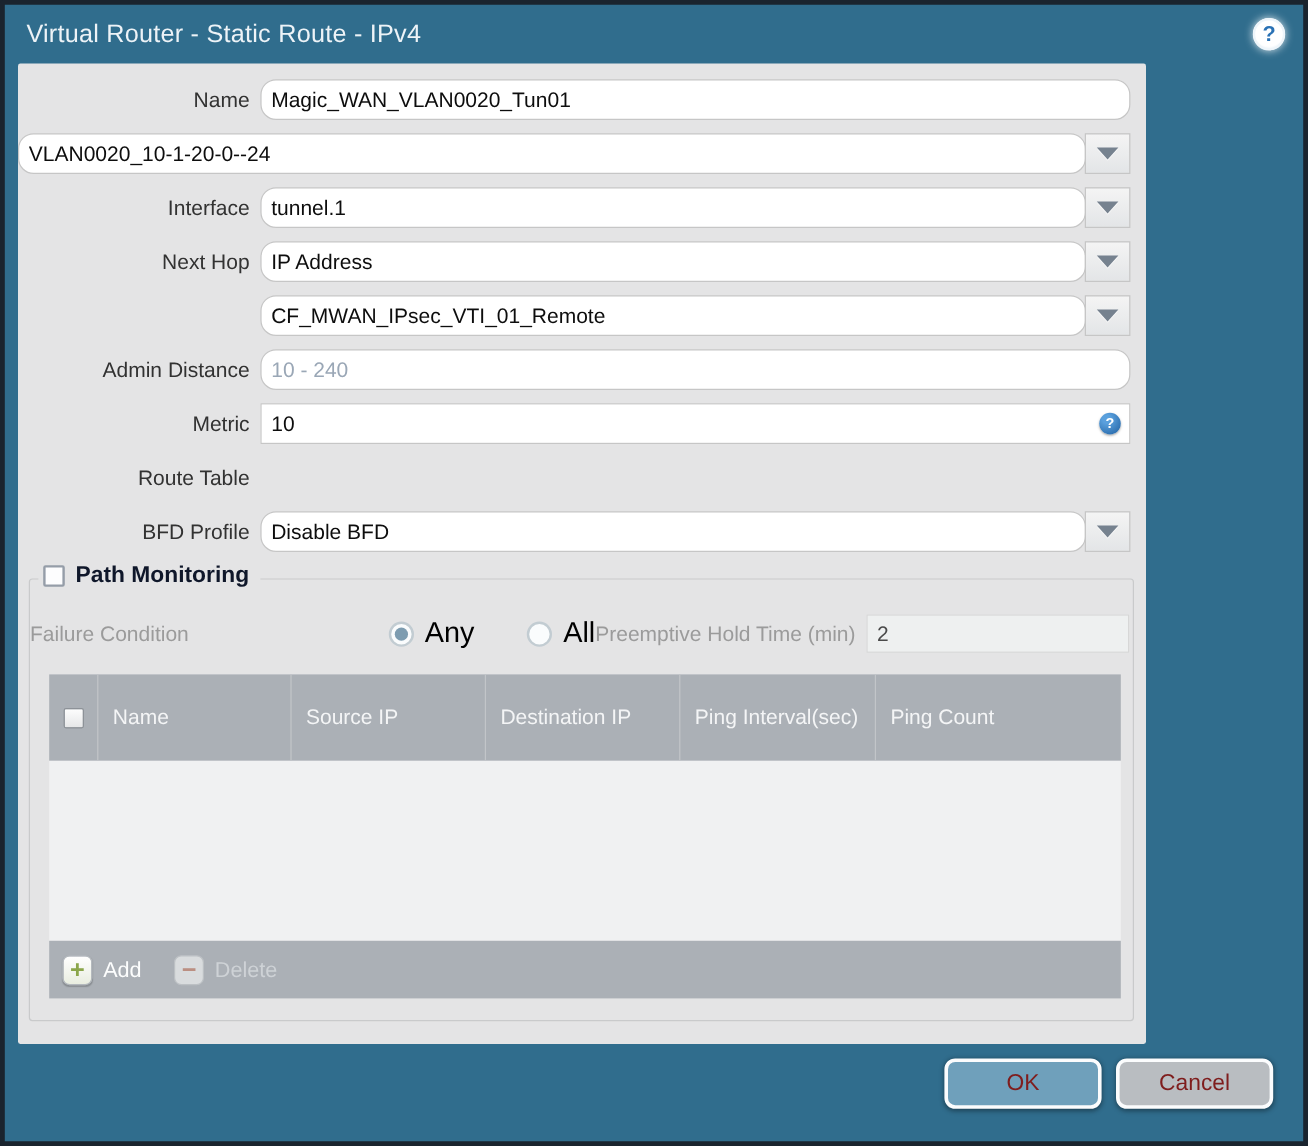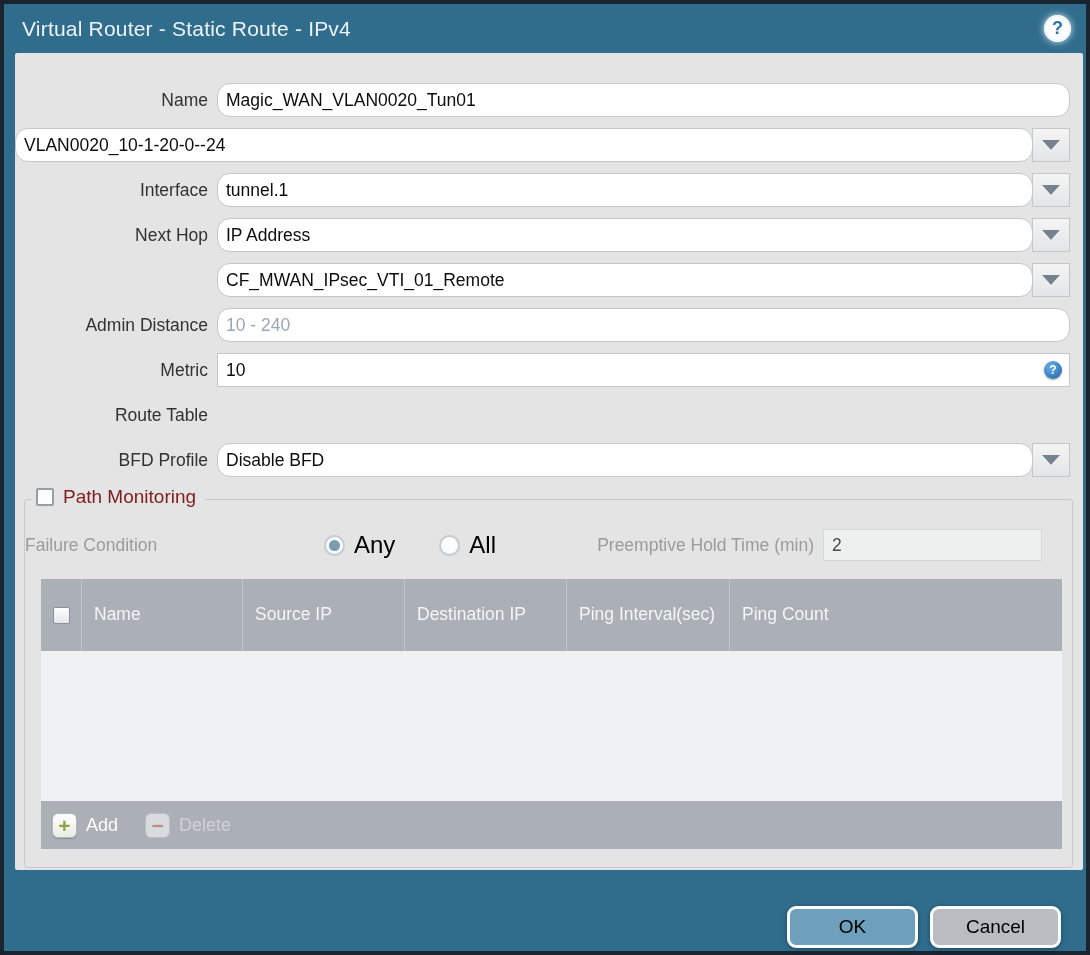--- a/index.html
+++ b/index.html
@@ -9,22 +9,22 @@
             border:4px solid #1a242e; border-radius:3px; }
   
   .titlebar { height:49px; display:flex; align-items:center; position:relative; }
   .title { color:#edf3f7; font-size:21px; padding-left:18px; letter-spacing:.2px; }
   .help-btn { position:absolute; top:11px; right:15px; width:27px; height:27px; border-radius:50%;
               background:radial-gradient(circle at 50% 42%, #ffffff 58%, #c9dcea);
               box-shadow:0 0 7px rgba(255,255,255,.85), inset 0 0 0 2px #eef5fa;
               color:#2a72b5; font-weight:bold; font-size:18px;
               display:flex; align-items:center; justify-content:center; cursor:pointer; }
   
-  .panel { position:absolute; left:11px; top:49px; width:1068px; height:817px;
-           background:#e4e4e5; border-radius:2px; padding-top:30px; }
+  .panel { position:absolute; left:11px; top:49px; width:940px; height:817px;
+           background:#e4e4e5; border-radius:2px; padding-top:13px; }
   
   .row { display:flex; align-items:center; margin:0 13px 11px 0; height:34px; }
   .flabel { width:202px; flex:none; text-align:right; padding-right:9px;
             font-size:17.5px; color:#323232; }
   .ctl { flex:1; display:flex; height:34px; position:relative; min-width:0; }
   .tinput { flex:1; min-width:0; height:34px; border:1px solid #c6c6c6; background:#fff;
             font-family:inherit; font-size:17.5px; color:#0d0d0d; padding:0 30px 0 8px; }
   .tinput.noicon { padding-right:8px;border-radius:13px; }
   .tinput::placeholder { color:#9aa7b6; opacity:1; }
   .ddbtn { flex:none; width:38px; height:34px; margin-left:-1px;
@@ -37,21 +37,21 @@
                  color:#fff; font-size:12px; font-weight:bold;
                  display:flex; align-items:center; justify-content:center;
                  box-shadow:0 1px 2px rgba(0,0,0,.35); cursor:pointer; }
   
   .fieldset { position:relative; margin:22px 10px 0 9px; height:369px;
               border:1px solid #c9cacb; border-radius:3px; }
   .legend { position:absolute; top:-14px; left:7px; background:#e4e4e5;
             padding:0 9px 0 4px; display:flex; align-items:center; }
   .checkbox { width:18px; height:18px; background:#fdfdfe; border:2px solid #959da8;
               border-radius:2px; cursor:pointer; flex:none; }
-  .legend-text { color:#7f1d1d; font-weight:normal; font-size:19px; margin-left:9px; white-space:nowrap; }
+  .legend-text { color:#0f172a; font-weight:bold; font-size:19px; margin-left:9px; white-space:nowrap; }
   .fc-row { display:flex; align-items:center; padding-top:27px; height:63px; }
   .fc-label { width:285px; flex:none; text-align:left; color:#9b9b9b; font-size:17.5px; }
   .radio { width:21px; height:21px; flex:none; border-radius:50%; border:2px solid #c2ccd2;
            background:#fafcfd; margin-left:14px; position:relative; cursor:pointer; }
   .radio.selected::after { content:""; position:absolute; inset:3px; border-radius:50%; background:#7d9cb0; }
   .radio-label { margin-left:9px; color:#000000; font-size:24px; }
   .radio-gap { margin-left:44px; }
   .ph-label { margin-left:auto; color:#9b9b9b; font-size:17.5px; white-space:nowrap; }
   .ph-input { width:219px; flex:none; height:32px; margin:0 30px 0 9px; background:#eef0f0;
               border:1px solid #d7d7d7; font-family:inherit; font-size:17.5px; color:#4a4a4a; padding:0 8px; }
@@ -70,23 +70,23 @@
   .action { display:flex; align-items:center; margin-right:27px; cursor:pointer; }
   .icon-sq { width:25px; height:25px; border-radius:6px; display:flex; align-items:center;
              justify-content:center; font-weight:bold; font-size:21px; line-height:1; }
   .add-icon { background:linear-gradient(#ffffff,#e9ede0); border:1px solid #b3b8bd; color:#8ba64b;
               box-shadow:0 1px 1px rgba(0,0,0,.2); }
   .add-label { color:#fcfdfd; font-size:18px; margin-left:9px; }
   .del-icon { background:#d9dcde; border:1px solid #bcc0c4; color:#bb8f82; }
   .del-label { color:#ced2d6; font-size:18px; margin-left:9px; }
   
   .btn { position:absolute; top:878px; width:131px; height:42px; border-radius:9px;
-         border:3px solid #fbfcfd; font-family:inherit; font-size:19px; color:#000000;
+         border:3px solid #fbfcfd; font-family:inherit; font-size:19px; color:#7f1d1d;
          display:flex; align-items:center; justify-content:center;
-         box-shadow:0 1px 4px rgba(0,0,0,.4); cursor:pointer;margin-top:24px; }
+         box-shadow:0 1px 4px rgba(0,0,0,.4); cursor:pointer; }
   .btn-ok { left:783px; background:#6fa0bb; }
   .btn-cancel { left:926px; background:#b9bdc1; }
 </style>
 </head>
 <body>
 
 <div class="window">
 
   <div class="titlebar">
     <div class="title">Virtual Router - Static Route - IPv4</div>

